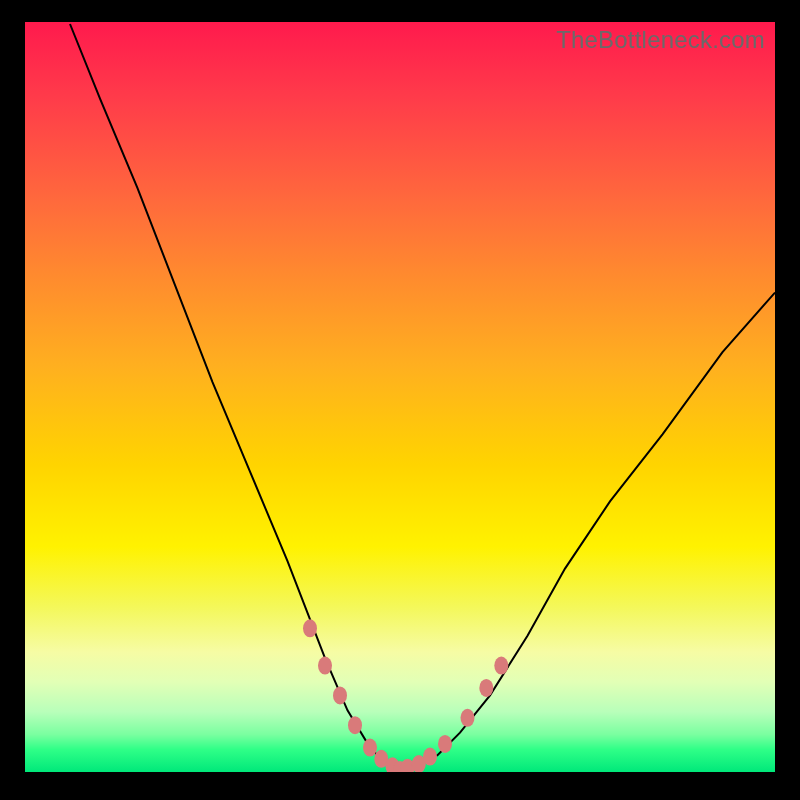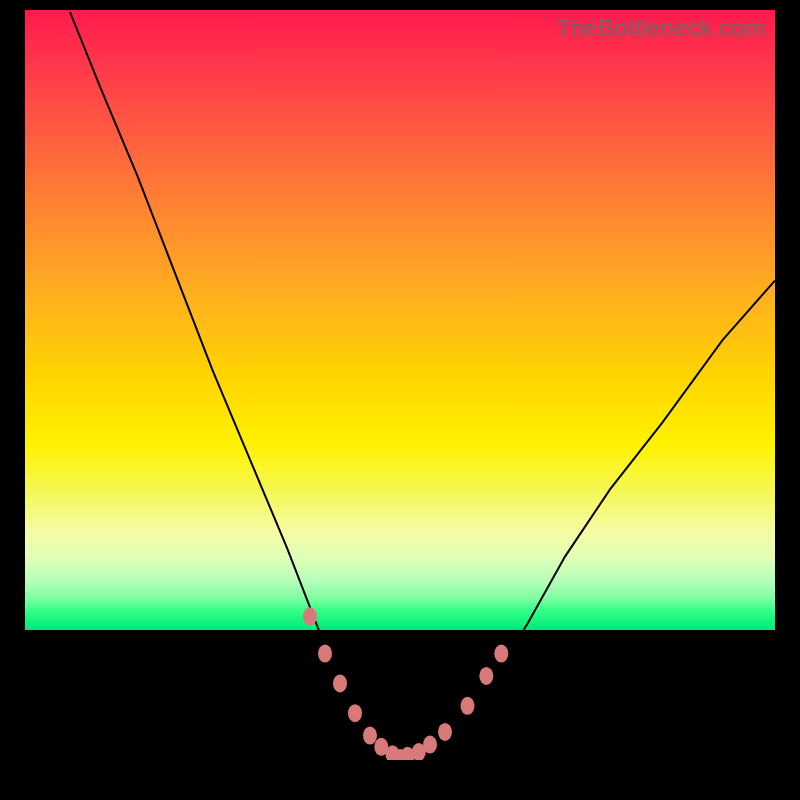--- a/index.html
+++ b/index.html
@@ -13,23 +13,23 @@
   }
   .frame {
     position: relative;
     width: 800px;
     height: 800px;
     background: #000;
   }
   .plot {
     position: absolute;
     left: 25px;
-    top: 10px;
+    top: 22px;
     width: 750px;
-    height: 620px;
+    height: 750px;
     background: linear-gradient(
       to bottom,
       #ff1a4d 0%,
       #ff3b4a 10%,
       #ff6a3c 24%,
       #ff8b2e 34%,
       #ffb01f 46%,
       #ffd400 59%,
       #fff200 70%,
       #f4f85a 78%,

